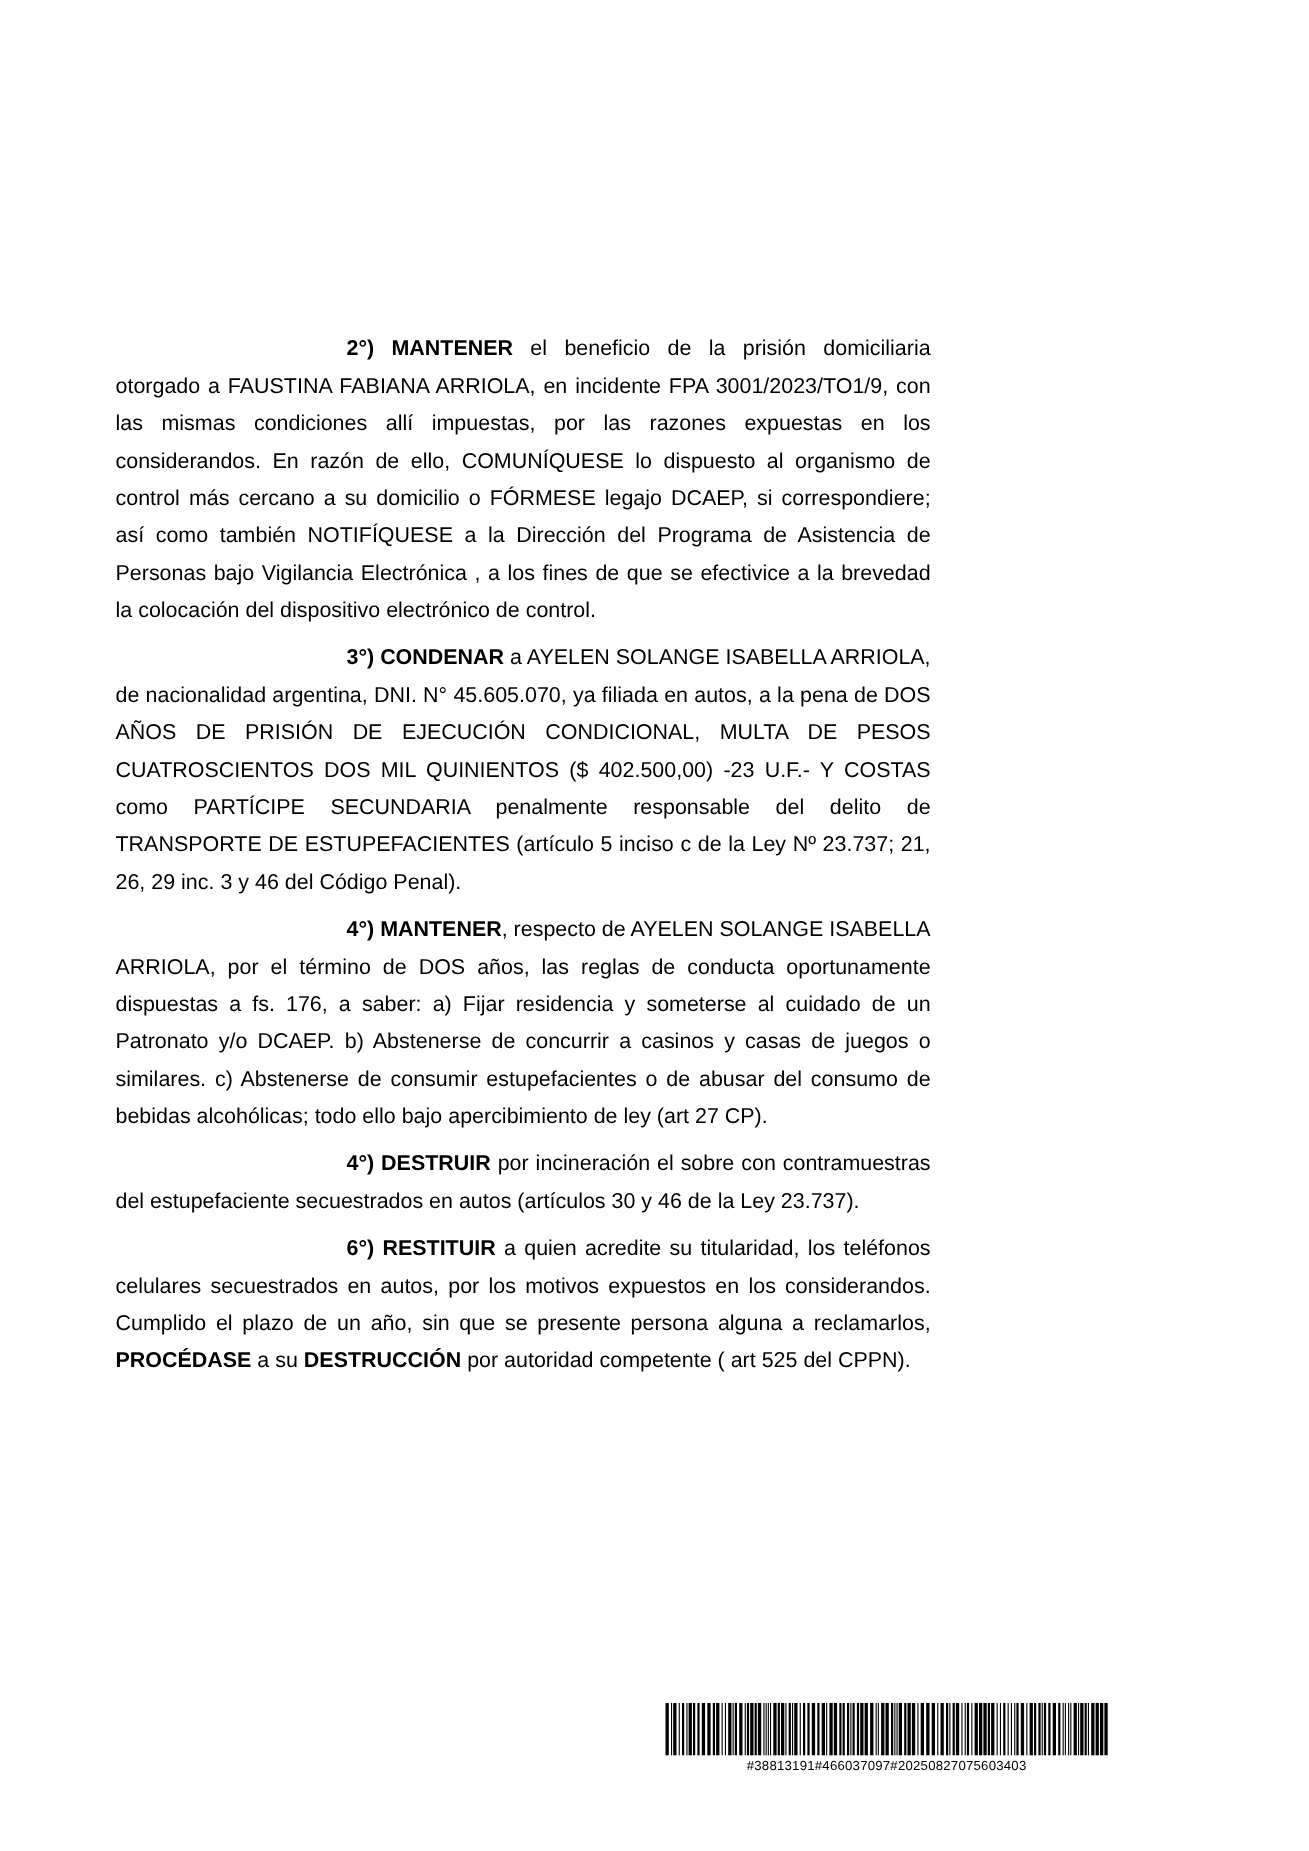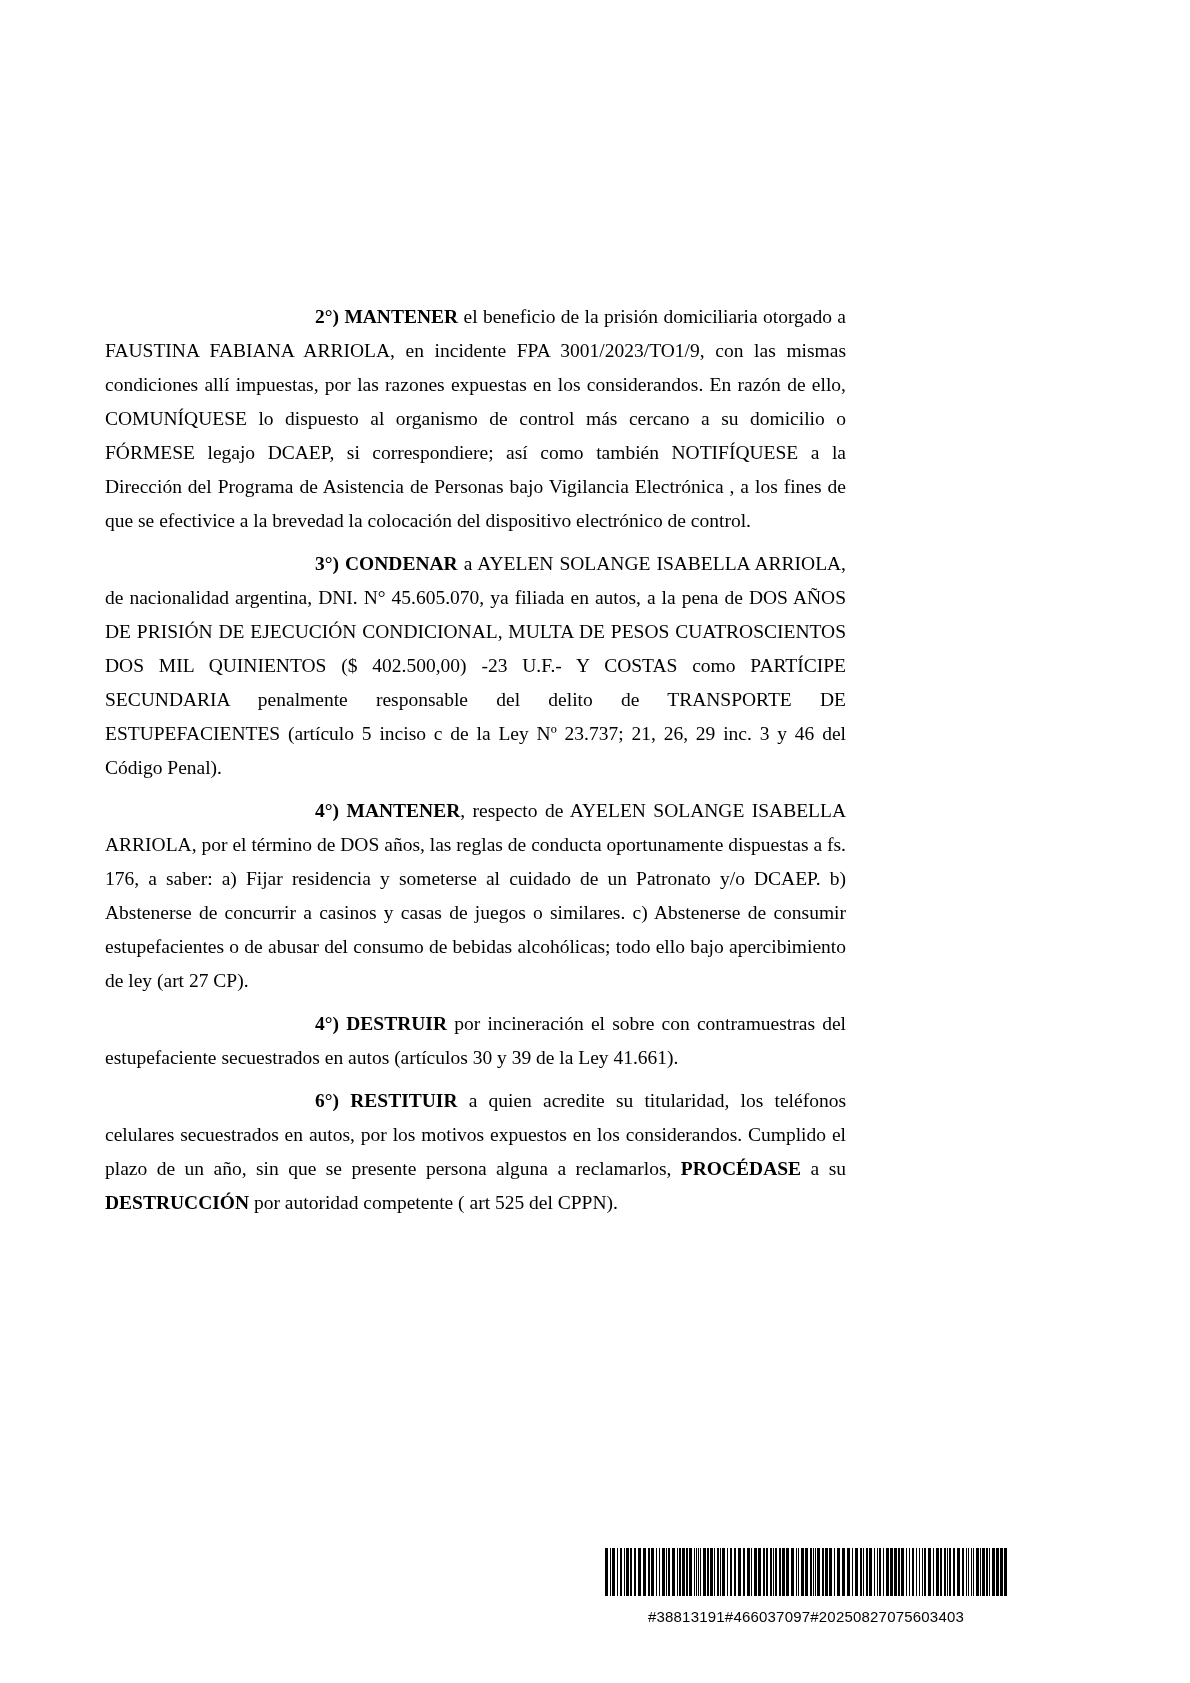--- a/index.html
+++ b/index.html
@@ -16,21 +16,20 @@
     font-family: "Liberation Sans", sans-serif;
     overflow: hidden;
   }
   .doc-body {
     position: absolute;
     left: 105px;
     top: 300px;
     width: 741px;
     font-size: 19.5px;
     line-height: 34px;
-    font-family: Liberation Serif, serif;
   }
   .para {
     margin: 0 0 9px 0;
     text-align: justify;
     text-indent: 210px;
   }
   .para .run-bold {
     font-weight: bold;
   }
   .barcode-wrap {
@@ -47,36 +46,36 @@
     justify-content: center;
     overflow: hidden;
   }
   .barcode span {
     display: block;
     height: 100%;
     background: #000;
     flex: 0 0 auto;
   }
   .barcode-caption {
-    margin-top: 12px;
-    font-size: 15px;
+    margin-top: 2px;
+    font-size: 12px;
     letter-spacing: 0.2px;
     white-space: nowrap;
   }
 </style>
 </head>
 <body>
 
 <div class="page">
 
   <div class="doc-body" id="doc-body">
       <p class="para"><span class="run-bold">2°) MANTENER</span><span class="run"> el beneficio de la prisión domiciliaria otorgado a FAUSTINA FABIANA ARRIOLA, en incidente FPA 3001/2023/TO1/9, con las mismas condiciones allí impuestas, por las razones expuestas en los considerandos. En razón de ello, COMUNÍQUESE lo dispuesto al organismo de control más cercano a su domicilio o FÓRMESE legajo DCAEP, si correspondiere; así como también NOTIFÍQUESE a la Dirección del Programa de Asistencia de Personas bajo Vigilancia Electrónica , a los fines de que se efectivice a la brevedad la colocación del dispositivo electrónico de control.</span></p>
       <p class="para"><span class="run-bold">3°) CONDENAR</span><span class="run"> a AYELEN SOLANGE ISABELLA ARRIOLA, de nacionalidad argentina, DNI. N° 45.605.070, ya filiada en autos, a la pena de DOS AÑOS DE PRISIÓN DE EJECUCIÓN CONDICIONAL, MULTA DE PESOS CUATROSCIENTOS DOS MIL QUINIENTOS ($ 402.500,00) -23 U.F.- Y COSTAS como PARTÍCIPE SECUNDARIA penalmente responsable del delito de TRANSPORTE DE ESTUPEFACIENTES (artículo 5 inciso c de la Ley Nº 23.737; 21, 26, 29 inc. 3 y 46 del Código Penal).</span></p>
       <p class="para"><span class="run-bold">4°) MANTENER</span><span class="run">, respecto de AYELEN SOLANGE ISABELLA ARRIOLA, por el término de DOS años, las reglas de conducta oportunamente dispuestas a fs. 176, a saber: a) Fijar residencia y someterse al cuidado de un Patronato y/o DCAEP. b) Abstenerse de concurrir a casinos y casas de juegos o similares. c) Abstenerse de consumir estupefacientes o de abusar del consumo de bebidas alcohólicas; todo ello bajo apercibimiento de ley (art 27 CP).</span></p>
-      <p class="para"><span class="run-bold">4°) DESTRUIR</span><span class="run"> por incineración el sobre con contramuestras del estupefaciente secuestrados en autos (artículos 30 y 39 de la Ley 41.661).</span></p>
+      <p class="para"><span class="run-bold">4°) DESTRUIR</span><span class="run"> por incineración el sobre con contramuestras del estupefaciente secuestrados en autos (artículos 30 y 46 de la Ley 23.737).</span></p>
       <p class="para"><span class="run-bold">6°) RESTITUIR</span><span class="run"> a quien acredite su titularidad, los teléfonos celulares secuestrados en autos, por los motivos expuestos en los considerandos. Cumplido el plazo de un año, sin que se presente persona alguna a reclamarlos, </span><span class="run-bold">PROCÉDASE</span><span class="run"> a su </span><span class="run-bold">DESTRUCCIÓN</span><span class="run"> por autoridad competente ( art 525 del CPPN).</span></p>
     </div>
 
   <div class="barcode-wrap">
     <div class="barcode" id="barcode" aria-hidden="true">
         <span style="width: 3px; margin-right: 2px;"></span>
         <span style="width: 1px; margin-right: 1px;"></span>
         <span style="width: 3px; margin-right: 2px;"></span>
         <span style="width: 1px; margin-right: 2px;"></span>
         <span style="width: 2px; margin-right: 2px;"></span>

